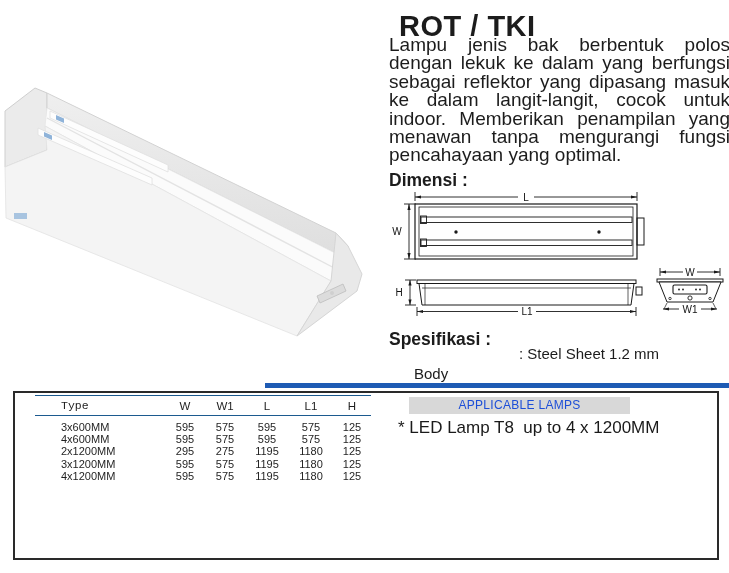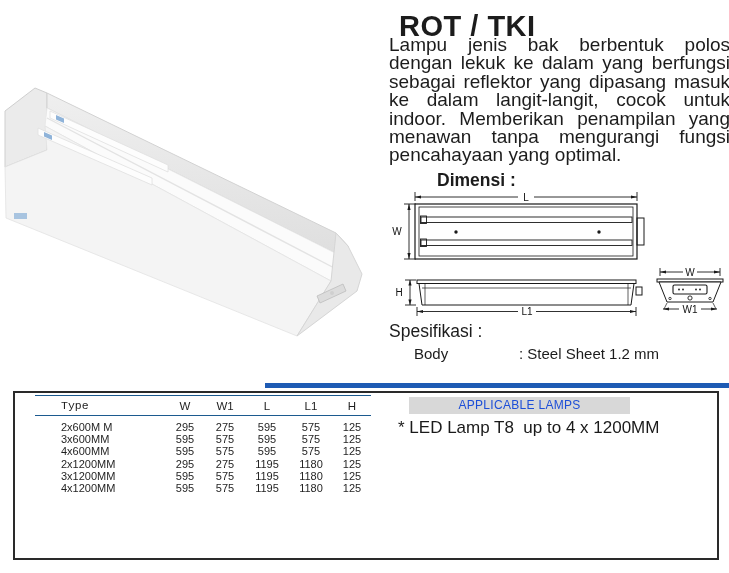--- a/index.html
+++ b/index.html
@@ -4,25 +4,25 @@
 <style>
   html,body { margin:0; padding:0; background:#ffffff; }
   .page {
     position:relative; width:729px; height:573px; background:#ffffff;
     font-family:"Liberation Sans", sans-serif; color:#1c1c1c; overflow:hidden;
   }
   .abs { position:absolute; }
 
   .title { left:399px; top:10px; font-size:29px; font-weight:bold; letter-spacing:0.5px; }
   .desc  { left:389px; top:36px; width:341px; font-size:19px; line-height:18.4px; text-align:justify; }
-  .h-dimensi { left:389px; top:170px; font-size:17.5px; font-weight:bold;margin-left:48px; }
-  .h-spes    { left:389px; top:321px; font-size:17.5px; font-weight:normal; }
+  .h-dimensi { left:389px; top:170px; font-size:17.5px; font-weight:bold; }
+  .h-spes    { left:389px; top:329px; font-size:17.5px; font-weight:bold; }
   .spec-rows { left:414px; top:346px; font-size:15px; }
   .spec-row  { display:flex; line-height:16px; }
-  .spec-row .lbl { width:105px; }
+  .spec-row .lbl { width:105px;margin-top:20px; }
 
   .divider { left:265px; top:383px; width:464px; height:5px; background:#1e5bb4; }
 
   .bottom-box { left:13px; top:391px; width:702px; height:165px; border:2px solid #2a2a2a; background:#fff; }
 
   .spec-table { position:absolute; left:20px; top:2px; width:312px; border-collapse:collapse; table-layout:fixed; }
   .spec-table th {
     font-weight:normal; font-size:11.5px; text-align:center; padding:0; height:19px;
     border-top:1.5px solid #1c5a8f; border-bottom:1.5px solid #1c5a8f; color:#1f1f1f;
   }
@@ -162,28 +162,20 @@
             <th class="c-type" style="width: 104px; font-family: Liberation Mono, monospace;">Type</th>
             <th style="width: 40px;">W</th>
             <th style="width: 40px;">W1</th>
             <th style="width: 44px;">L</th>
             <th style="width: 44px;">L1</th>
             <th style="width: 38px;">H</th>
           </tr>
       </thead>
       <tbody>
           <tr>
-            <td class="c-type">2x600M M</td>
-            <td>295</td>
-            <td>275</td>
-            <td>595</td>
-            <td>575</td>
-            <td>125</td>
-          </tr>
-          <tr>
             <td class="c-type">3x600MM</td>
             <td>595</td>
             <td>575</td>
             <td>595</td>
             <td>575</td>
             <td>125</td>
           </tr>
           <tr>
             <td class="c-type">4x600MM</td>
             <td>595</td>

